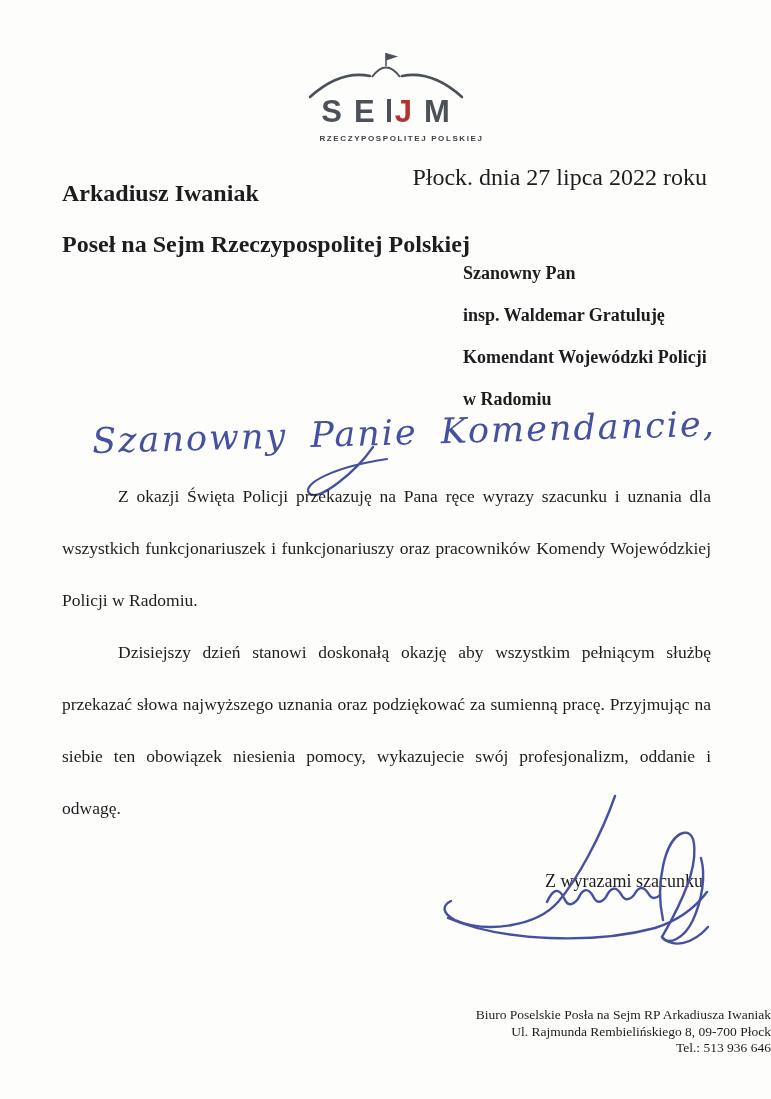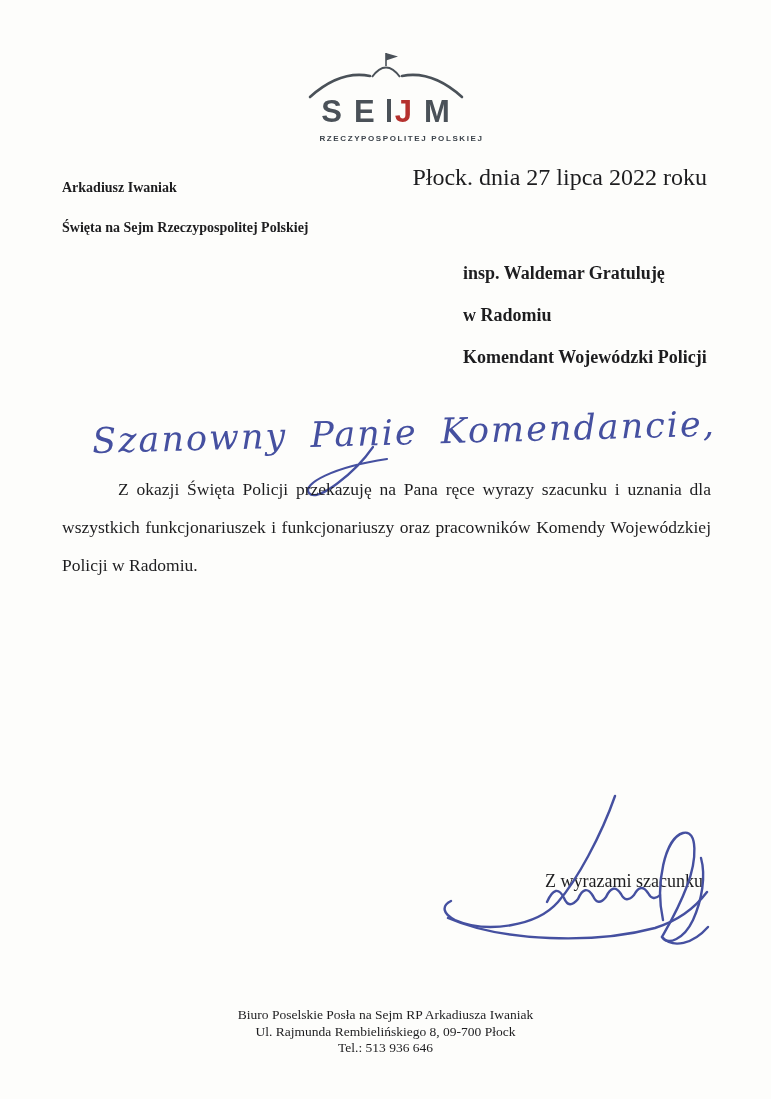--- a/index.html
+++ b/index.html
@@ -65,21 +65,21 @@
     position: absolute;
     top: 164px;
     right: 64px;
     font-size: 24px;
   }
   .sender {
     position: absolute;
     top: 180px;
     left: 62px;
     font-weight: bold;
-    font-size: 14px;
+    font-size: 24px;
   }
   .sender-name { margin-bottom: 24px; }
   .recipient {
     position: absolute;
     top: 264px;
     left: 463px;
     font-weight: bold;
     font-size: 18px;
   }
   .recipient div { margin-bottom: 24px; line-height: 18px; }
@@ -99,39 +99,39 @@
     white-space: nowrap;
   }
   .hand-flourish { position: absolute; }
   
   .body-text {
     position: absolute;
     top: 470px;
     left: 62px;
     right: 60px;
     font-size: 17.5px;
-    line-height: 38px;
+    line-height: 52px;
     text-align: justify;
   }
   .body-text p { text-indent: 56px; margin: 0; }
   
   .closing {
     position: absolute;
     top: 871px;
     left: 545px;
     font-size: 18px;
   }
   .signature-svg { position: absolute; top: 788px; left: 415px; }
   
   .footer {
     position: absolute;
     top: 1007px;
     left: 0;
     width: 100%;
-    text-align: center;
+    text-align: right;
     font-size: 13.5px;
     line-height: 16.5px;
     color: #1d1d1f;
   }
 </style>
 </head>
 <body>
 
 <div class="page">
 
@@ -152,36 +152,38 @@
       <span class="logo-letter-j">J</span>
       <span class="lg">M</span>
     </div>
     <div class="logo-subtitle">RZECZYPOSPOLITEJ POLSKIEJ</div>
   </div>
 
   <div class="date-line">Płock. dnia 27 lipca 2022 roku</div>
 
   <div class="sender">
     <div class="sender-name">Arkadiusz Iwaniak</div>
-    <div class="sender-title">Święta na Sejm Rzeczypospolitej Polskiej</div>
+    <div class="sender-title">Poseł na Sejm Rzeczypospolitej Polskiej</div>
   </div>
 
   <div class="recipient">
+    <div>Szanowny Pan</div>
     <div>insp. Waldemar Gratuluję</div>
+    <div>Komendant Wojewódzki Policji</div>
     <div>w Radomiu</div>
-    <div>Komendant Wojewódzki Policji</div>
   </div>
 
   <div class="hand-greeting">Szanowny Panie Komendancie,</div>
   <svg class="hand-flourish" style="top:445px; left:295px;" width="140" height="65" viewBox="0 0 140 65">
     <path d="M78,2 C60,28 22,58 14,48 C7,39 38,22 92,14" fill="none" stroke="#4550a0" stroke-width="2.2" stroke-linecap="round"></path>
   </svg>
 
   <div class="body-text">
     <p>Z okazji Święta Policji przekazuję na Pana ręce wyrazy szacunku i uznania dla wszystkich funkcjonariuszek i funkcjonariuszy oraz pracowników Komendy Wojewódzkiej Policji w Radomiu.</p>
+    <p>Dzisiejszy dzień stanowi doskonałą okazję aby wszystkim pełniącym służbę przekazać słowa najwyższego uznania oraz podziękować za sumienną pracę. Przyjmując na siebie ten obowiązek niesienia pomocy, wykazujecie swój profesjonalizm, oddanie i odwagę.</p>
   </div>
 
   <div class="closing">Z wyrazami szacunku</div>
 
   <svg class="signature-svg" width="330" height="180" viewBox="0 0 330 180">
     <g fill="none" stroke="#4550a0" stroke-width="2.4" stroke-linecap="round">
 
       <path d="M200,8 C186,48 162,92 143,114 C122,138 72,146 40,132 C28,126 26,118 36,113"></path>
 
       <path d="M33,130 C88,154 180,156 240,140 C262,133 280,120 292,104"></path>

